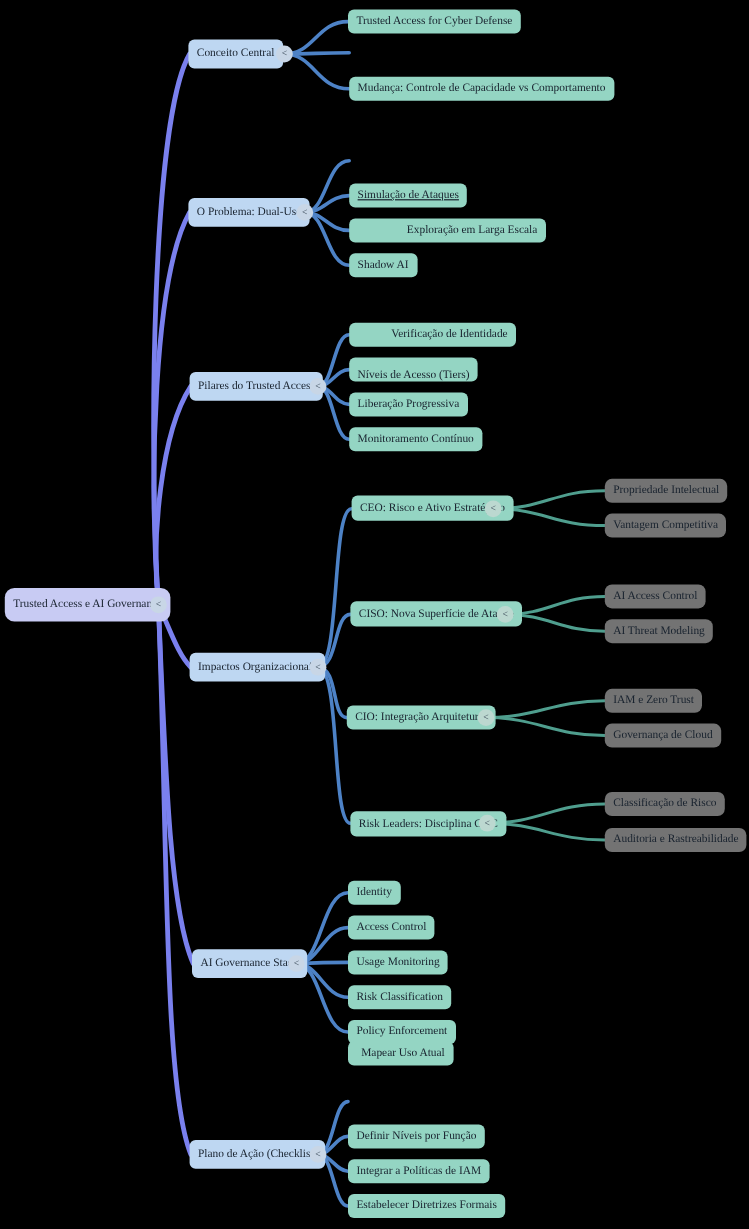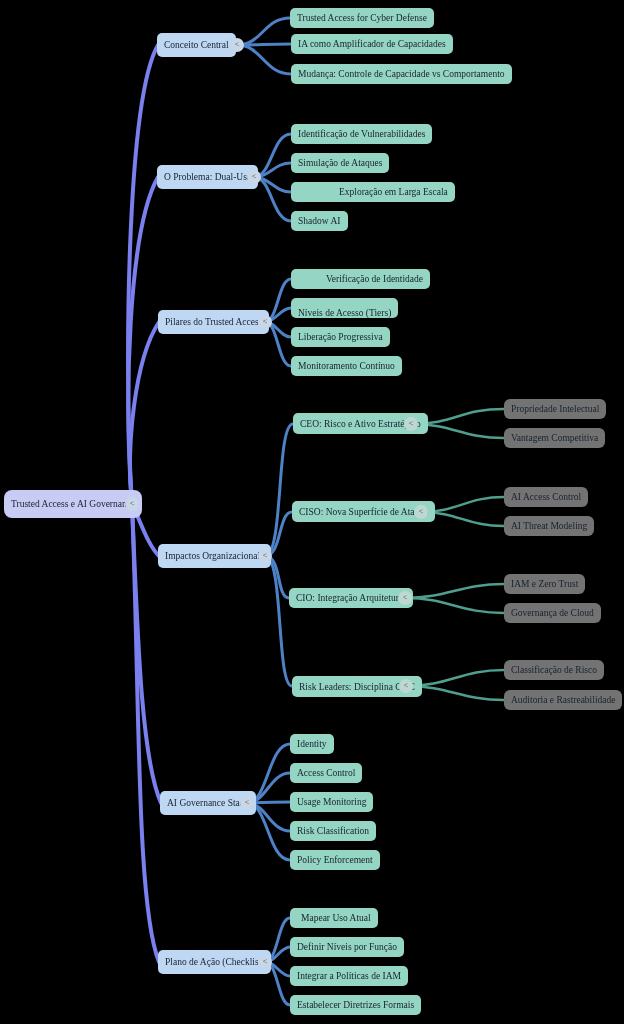--- a/index.html
+++ b/index.html
@@ -83,37 +83,31 @@
 
   <div class="node lvl-branch" style="left:157px;top:33px;">
     <span>Conceito Central</span>
   </div>
   <div class="toggle blue" style="left:230px;top:38px;">
     <span>&lt;</span>
   </div>
   <div class="node lvl-topic" style="left:290px;top:8px;justify-content:center;">
     <span>Trusted Access for Cyber Defense</span>
   </div>
-  <div class="node lvl-topic" style="left:291px;top:34px;">
-    <span>IA como Amplificador de Capacidades</span>
-  </div>
   <div class="node lvl-topic" style="left:291px;top:64px;">
     <span>Mudança: Controle de Capacidade vs Comportamento</span>
   </div>
 
   <div class="node lvl-branch" style="left:157px;top:165px;">
     <span>O Problema: Dual-Use</span>
   </div>
   <div class="toggle blue" style="left:247px;top:170px;">
     <span>&lt;</span>
   </div>
-  <div class="node lvl-topic" style="left:291px;top:124px;">
-    <span>Identificação de Vulnerabilidades</span>
-  </div>
-  <div class="node lvl-topic" style="left:291px;top:153px;">
+  <div class="node lvl-topic" style="left:291px;top:153px;text-decoration:underline;">
     <span>Simulação de Ataques</span>
   </div>
   <div class="node lvl-topic" style="left:291px;top:182px;padding-left:48px;">
     <span>Exploração em Larga Escala</span>
   </div>
   <div class="node lvl-topic" style="left:291px;top:211px;">
     <span>Shadow AI</span>
   </div>
 
   <div class="node lvl-branch" style="left:158px;top:310px;">
@@ -215,21 +209,21 @@
   <div class="node lvl-topic" style="left:290px;top:850px;">
     <span>Policy Enforcement</span>
   </div>
 
   <div class="node lvl-branch" style="left:158px;top:950px;">
     <span>Plano de Ação (Checklist)</span>
   </div>
   <div class="toggle blue" style="left:258px;top:955px;">
     <span>&lt;</span>
   </div>
-  <div class="node lvl-topic" style="left:290px;top:908px;padding-left:11px;">
+  <div class="node lvl-topic" style="left:290px;top:868px;padding-left:11px;">
     <span>Mapear Uso Atual</span>
   </div>
   <div class="node lvl-topic" style="left:290px;top:937px;">
     <span>Definir Níveis por Função</span>
   </div>
   <div class="node lvl-topic" style="left:290px;top:966px;">
     <span>Integrar a Políticas de IAM</span>
   </div>
   <div class="node lvl-topic" style="left:290px;top:995px;">
     <span>Estabelecer Diretrizes Formais</span>

